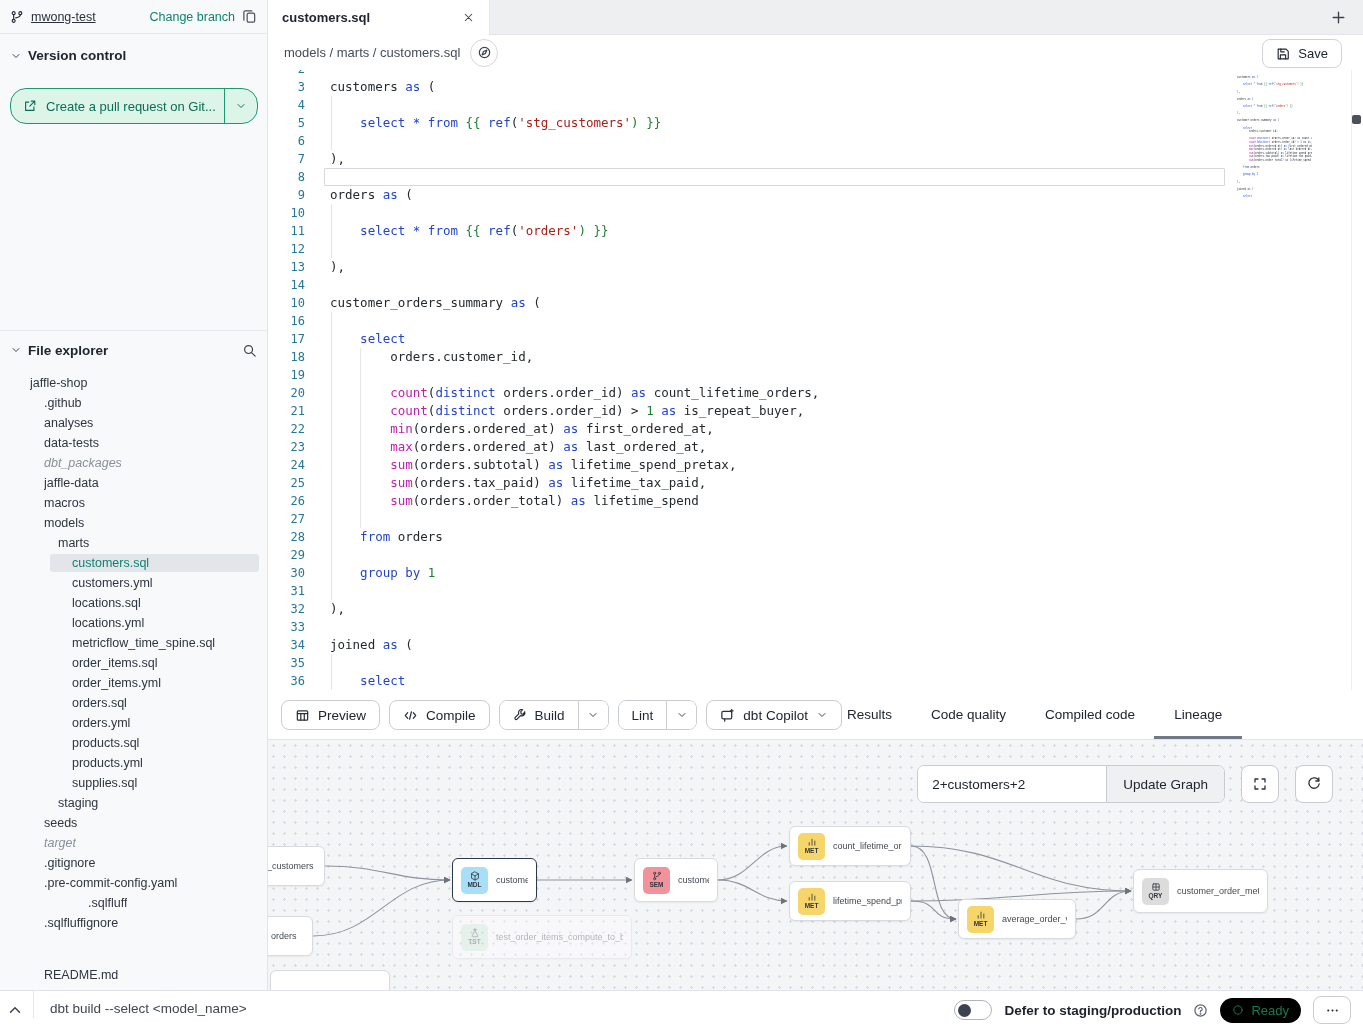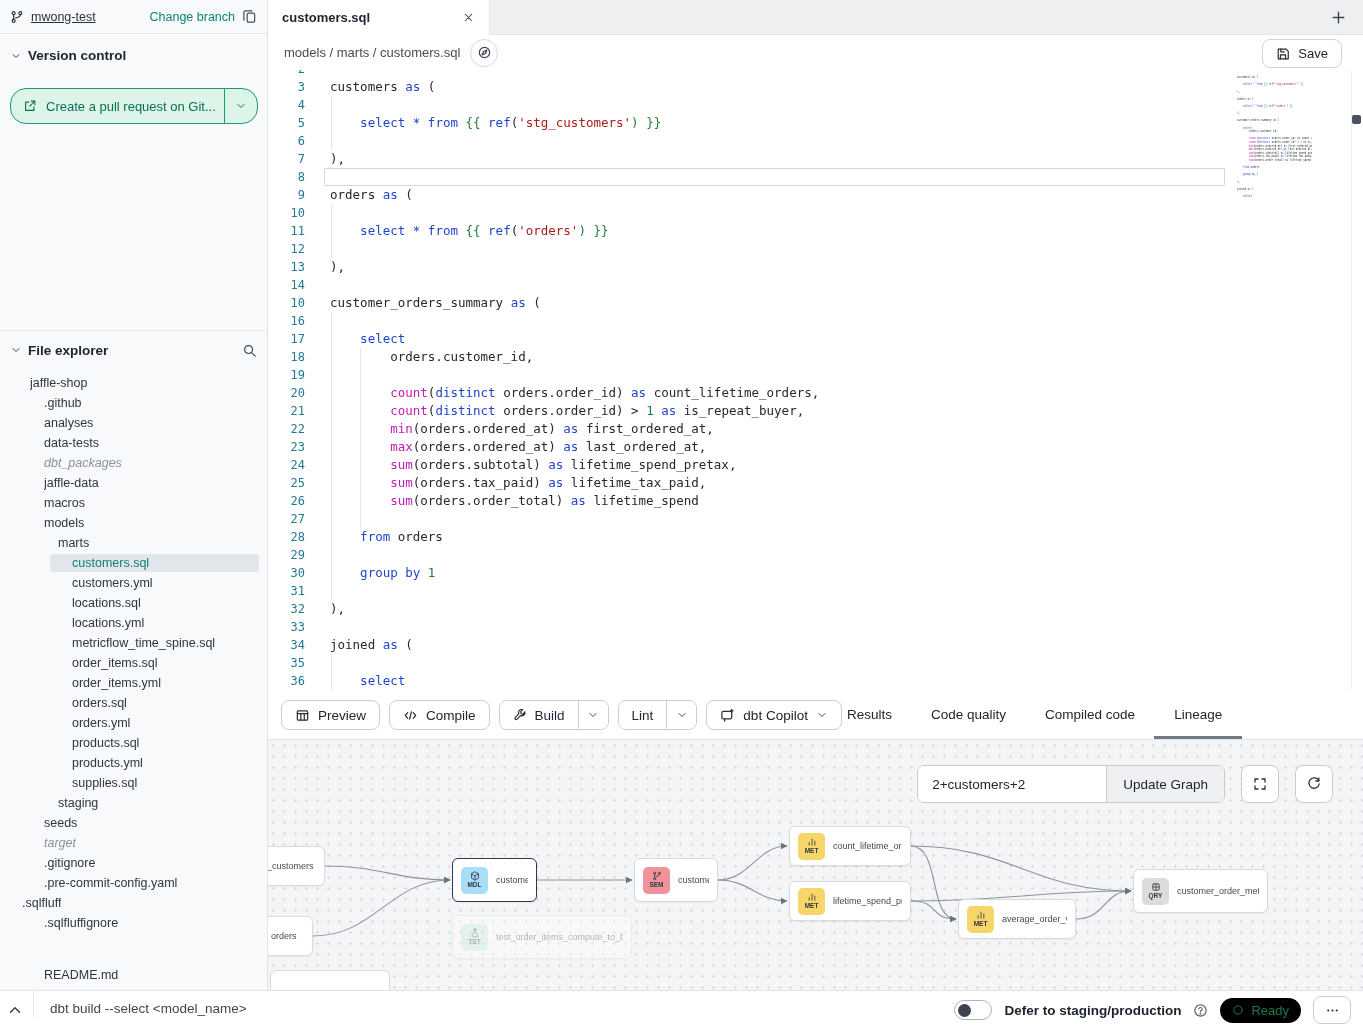--- a/index.html
+++ b/index.html
@@ -369,21 +369,21 @@
               <span class="icon"></span>
               <span class="label">.gitignore</span>
             </div>
           </div>
           <div class="tree-row" style="padding-left: 22px;">
             <div class="inner">
               <span class="icon"></span>
               <span class="label">.pre-commit-config.yaml</span>
             </div>
           </div>
-          <div class="tree-row" style="">
+          <div class="tree-row" style="padding-left: 22px; margin-left: 44px;">
             <div class="inner">
               <span class="icon"></span>
               <span class="label">.sqlfluff</span>
             </div>
           </div>
           <div class="tree-row" style="padding-left: 22px;">
             <div class="inner">
               <span class="icon"></span>
               <span class="label">.sqlfluffignore</span>
             </div>

